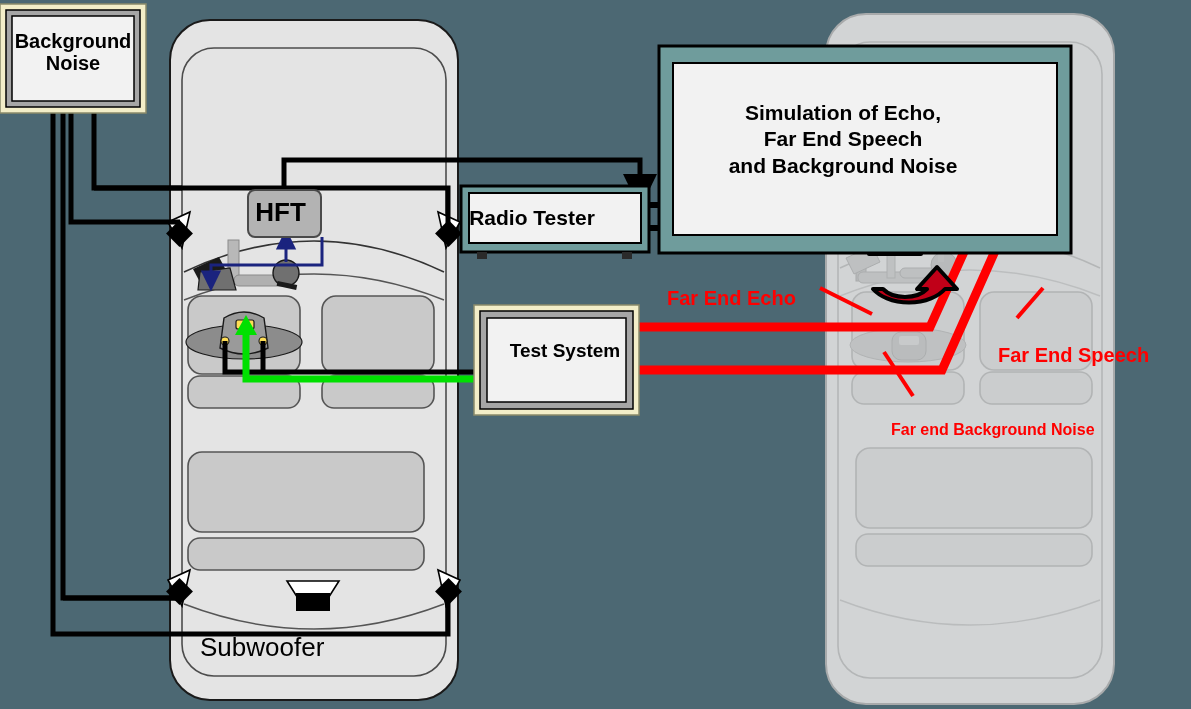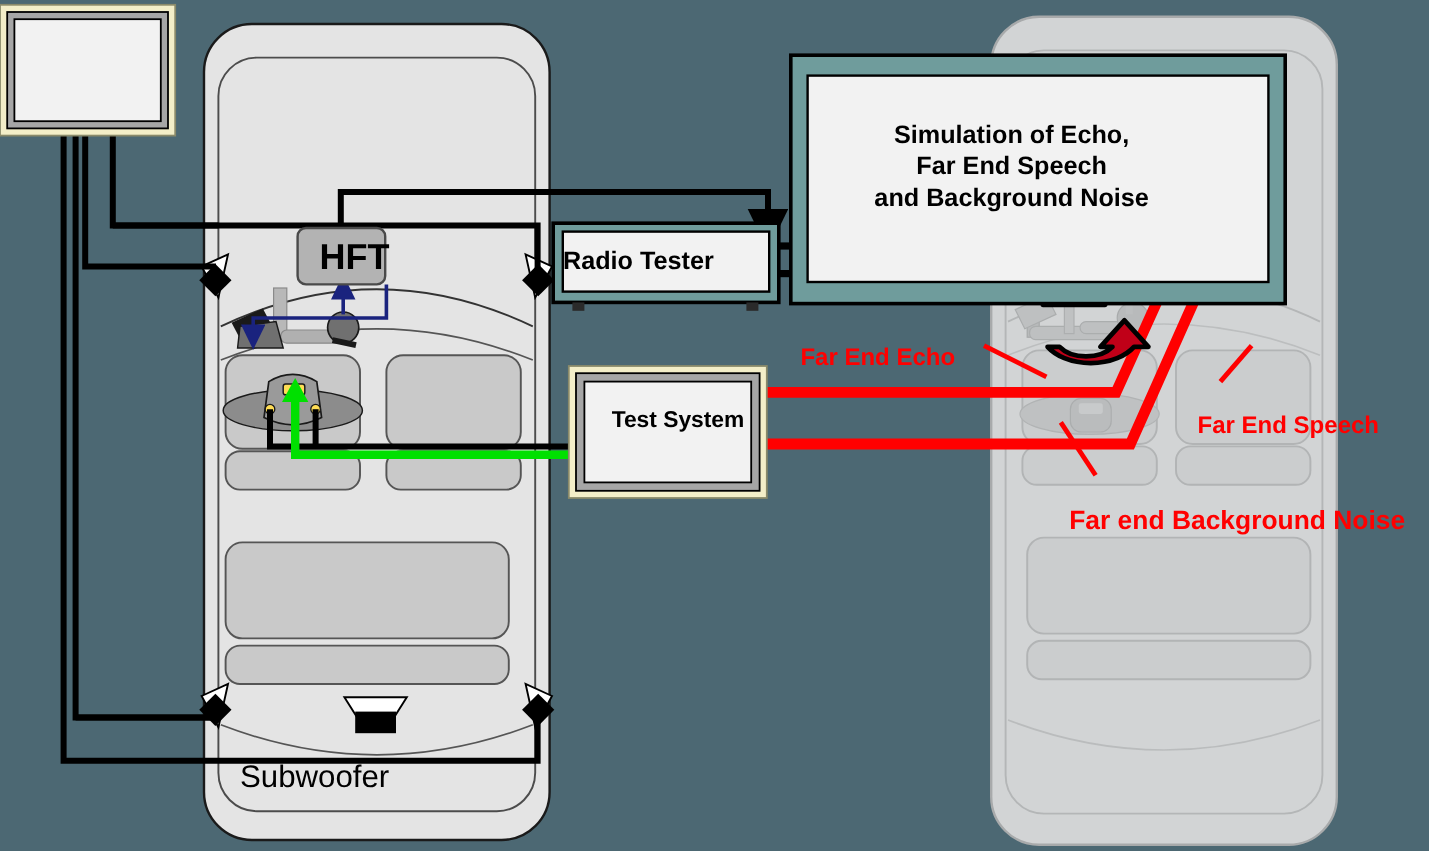--- a/index.html
+++ b/index.html
@@ -237,32 +237,34 @@
       <rect x="480" y="311" width="153" height="98" fill="#a6a6a6" stroke="#000" stroke-width="1.5"></rect>
       <rect x="487" y="318" width="139" height="84" fill="#f2f2f2" stroke="#000" stroke-width="1.5"></rect>
     </g>
 
     <g>
       <rect x="659" y="46" width="412" height="207" fill="#6f9c9c" stroke="#000" stroke-width="3"></rect>
       <rect x="673" y="63" width="384" height="172" fill="#f2f2f2" stroke="#000" stroke-width="2"></rect>
     </g>
   </svg>
 
-
-  <div class="boxlabel" style="left:259px;top:198px;width:73px;font-size:30px;">HFT</div>
+  <div class="boxlabel" style="left:12px;top:30px;width:122px;font-size:20px;">Background
+Noise</div>
+
+  <div class="boxlabel" style="left:244px;top:198px;width:73px;font-size:26px;">HFT</div>
 
   <div class="boxlabel" style="left:462px;top:206px;width:140px;font-size:21px;">Radio Tester</div>
 
   <div class="boxlabel" style="left:487px;top:340px;width:156px;font-size:19px;">Test System</div>
 
   <div class="boxlabel" style="left:703px;top:100px;width:280px;font-size:21px;line-height:1.25;">Simulation of Echo,
 Far End Speech
 and Background Noise</div>
 
   <div class="plainlabel" style="left:200px;top:632px;font-size:26px;">Subwoofer</div>
 
   <div class="redlabel" style="left:667px;top:272px;font-size:20px;">Far End Echo</div>
 
   <div class="redlabel" style="left:998px;top:329px;font-size:20px;">Far End Speech</div>
 
-  <div class="redlabel" style="left:891px;top:406px;font-size:22px;">Far end Background Noise</div>
+  <div class="redlabel" style="left:891px;top:406px;font-size:16px;">Far end Background Noise</div>
 
 </div>
 
 </body></html>

